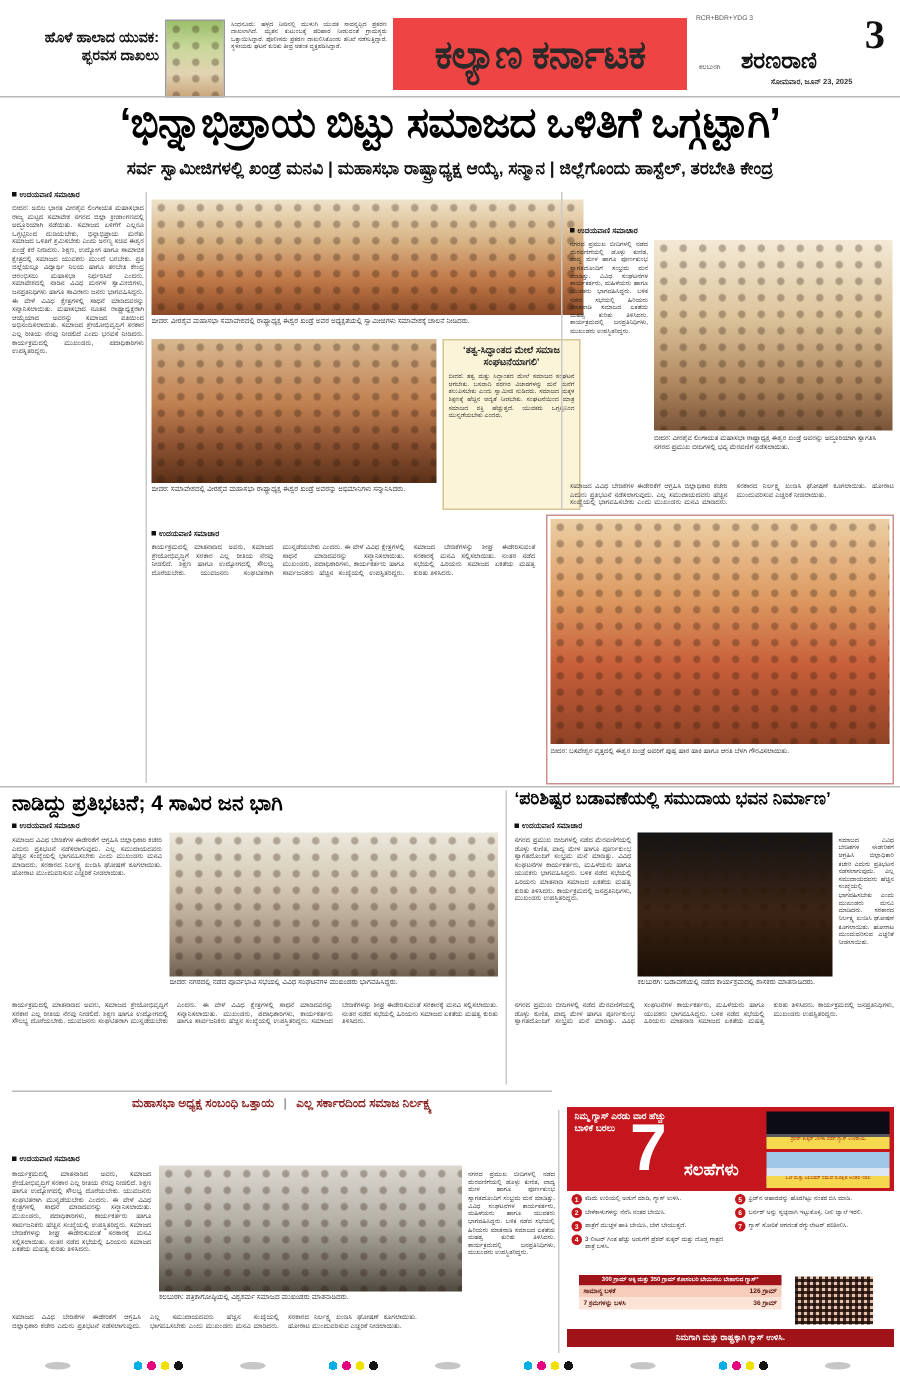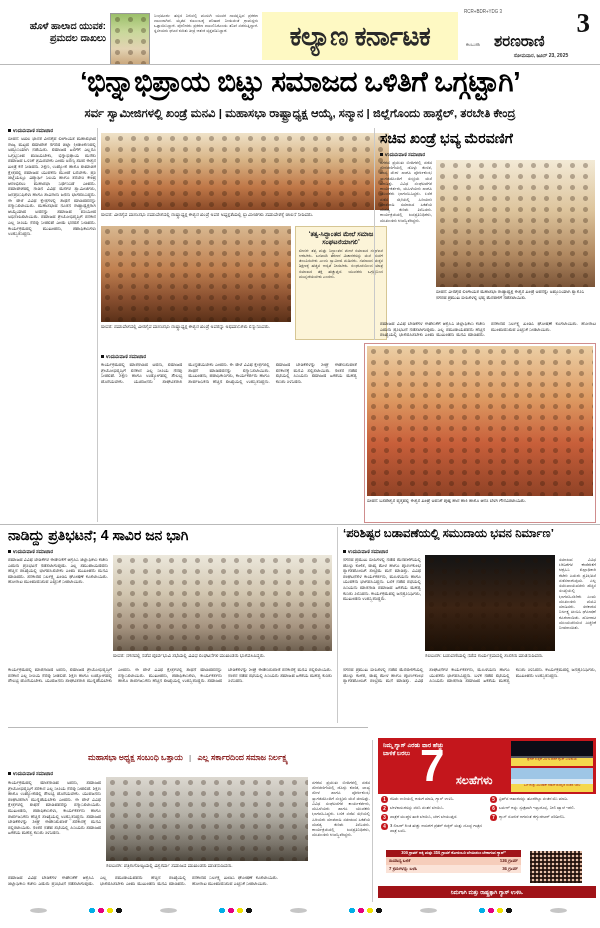--- a/index.html
+++ b/index.html
@@ -20,21 +20,21 @@
   .cols4{column-count:4;column-gap:6px;}
   .hl{font-weight:bold;color:#000;}
   .ph-portrait{background:linear-gradient(180deg,#9bbf6a 0%,#c8d89a 35%,#e3d3b3 70%,#caa87e 100%);}
   .ph-crowd1{background:linear-gradient(180deg,#efe2c8 0%,#d8b486 35%,#c07848 70%,#8a4a28 100%);}
   .ph-crowd2{background:linear-gradient(180deg,#d8b890 0%,#c08050 45%,#8a5030 75%,#5a3018 100%);}
   .ph-khandre{background:linear-gradient(180deg,#f3ead6 0%,#ddc49c 40%,#b08860 75%,#7a5438 100%);}
   .ph-flowers{background:linear-gradient(180deg,#eccfa5 0%,#dd9a62 35%,#c85f3a 65%,#8f4226 100%);}
   .ph-dais{background:linear-gradient(180deg,#ece8dc 0%,#d2c6b0 40%,#a69480 75%,#6e6050 100%);}
   .ph-stage{background:linear-gradient(180deg,#141414 0%,#3c2414 55%,#1a0f06 100%);}
   .ph-press{background:linear-gradient(180deg,#dcd8d0 0%,#b4b0a6 45%,#7a746a 80%,#4e483e 100%);}
-  .masthead-box{background:#fef9c3;display:flex;align-items:center;justify-content:center;}
+  .masthead-box{background:#ef4444;display:flex;align-items:center;justify-content:center;}
   .quote-box{background:#fcf4d8;border:1px solid #d6c694;box-sizing:border-box;padding:3px;}
   .flower-box{border:1px solid #cf8d8d;box-sizing:border-box;background:#fff;padding:2px;}
   .ad{background:#c4161c;box-sizing:border-box;}
   .tip{display:flex;align-items:flex-start;margin-bottom:2px;}
   .tip-num{flex:0 0 7px;height:7px;border-radius:50%;background:#c4161c;color:#fff;
     font-size:4.5px;font-weight:bold;text-align:center;line-height:7px;margin-right:2px;}
   .tip-txt{font-size:4.2px;line-height:1.2;color:#222;text-align:left;}
   .greg{position:absolute;width:17px;height:5px;background:#c6c6c6;border-radius:50%;}
   .cmyk{position:absolute;width:35px;height:7px;background:
     radial-gradient(circle at 4px 3.5px,#00aee6 0 3px,transparent 3px),
@@ -44,21 +44,21 @@
   .qr{background:
     repeating-linear-gradient(0deg,rgba(30,12,6,.85) 0 2px,transparent 2px 4px),
     repeating-linear-gradient(90deg,rgba(30,12,6,.85) 0 2px,#e9c0a8 2px 4px);}
   .ylabel{background:#f5d84e;color:#a01318;font-size:3.4px;line-height:1.1;text-align:center;overflow:hidden;}
 </style>
 </head>
 <body>
 
 <div id="page">
 
-  <div class="abs" style="left:28px;top:20px;width:78px;height:42px;text-align:right;font-weight:bold;font-size:9.5px;line-height:1.3;color:#111;">ಹೊಳೆ ಹಾಲಾದ ಯುವಕ: ಪ್ರಮದಲ ದಾಖಲು</div>
+  <div class="abs" style="left:28px;top:20px;width:78px;height:42px;text-align:right;font-weight:bold;font-size:9.5px;line-height:1.3;color:#111;">ಹೊಳೆ ಹಾಲಾದ ಯುವಕ: ಪ್ಭರವಸ ದಾಖಲು</div>
   <div class="photo ph-portrait" style="left:110px;top:13px;width:38px;height:50px;border:1px solid #999;"></div>
   <div class="abs body-txt" style="left:154px;top:13px;width:104px;height:50px;font-size:4.2px;">ಸಿಂಧನೂರು: ಹಳ್ಳದ ನೀರಿನಲ್ಲಿ ಮುಳುಗಿ ಯುವಕ ಸಾವನ್ನಪ್ಪಿದ ಪ್ರಕರಣ ದಾಖಲಾಗಿದೆ. ಮೃತನ ಕುಟುಂಬಕ್ಕೆ ಪರಿಹಾರ ನೀಡುವಂತೆ ಗ್ರಾಮಸ್ಥರು ಒತ್ತಾಯಿಸಿದ್ದಾರೆ. ಪೊಲೀಸರು ಪ್ರಕರಣ ದಾಖಲಿಸಿಕೊಂಡು ತನಿಖೆ ನಡೆಸುತ್ತಿದ್ದಾರೆ. ಸ್ಥಳೀಯರು ಘಟನೆ ಕುರಿತು ತೀವ್ರ ಆತಂಕ ವ್ಯಕ್ತಪಡಿಸಿದ್ದಾರೆ.</div>
 
   <div class="abs masthead-box" style="left:262px;top:12px;width:196px;height:48px;">
     <span style="font-size:26px;font-weight:bold;color:#2a2a2a;letter-spacing:-.5px;white-space:nowrap;">ಕಲ್ಯಾಣ ಕರ್ನಾಟಕ</span>
   </div>
 
   <div class="abs" style="left:464px;top:9px;width:90px;font-size:4.5px;color:#555;">RCR+BDR+YDG 3</div>
   <div class="abs" style="left:540px;top:10px;width:50px;text-align:right;font-family:'Liberation Serif',serif;font-size:27px;font-weight:bold;color:#111;line-height:1;">3</div>
   <div class="abs" style="left:466px;top:42px;width:28px;font-size:4.5px;color:#333;">ಕಲಬುರಗಿ</div>
@@ -85,21 +85,20 @@
     <div style="font-size:6.4px;font-weight:bold;color:#222;text-align:center;line-height:1.25;margin-bottom:2px;">‘ತತ್ವ-ಸಿದ್ಧಾಂತದ ಮೇಲೆ ಸಮಾಜ ಸಂಘಟನೆಯಾಗಲಿ’</div>
     <div class="body-txt" style="font-size:4.2px;height:86px;">ಬೀದರ: ತತ್ವ ಮತ್ತು ಸಿದ್ಧಾಂತದ ಮೇಲೆ ಸಮಾಜದ ಸಂಘಟನೆ ಆಗಬೇಕು. ಬಸವಾದಿ ಶರಣರ ವಿಚಾರಗಳನ್ನು ಮನೆ ಮನೆಗೆ ತಲುಪಿಸಬೇಕು ಎಂದು ಸ್ವಾಮೀಜಿ ನುಡಿದರು. ಸಮಾಜದ ಮಕ್ಕಳ ಶಿಕ್ಷಣಕ್ಕೆ ಹೆಚ್ಚಿನ ಆದ್ಯತೆ ನೀಡಬೇಕು. ಸಂಘಟನೆಯಿಂದ ಮಾತ್ರ ಸಮಾಜದ ಶಕ್ತಿ ಹೆಚ್ಚುತ್ತದೆ. ಯುವಕರು ಒಗ್ಗಟ್ಟಿನಿಂದ ಮುನ್ನಡೆಯಬೇಕು ಎಂದರು.</div>
   </div>
 
   <div class="abs byline" style="left:101px;top:353px;">
     <span class="sq"></span><span>ಉದಯವಾಣಿ ಸಮಾಚಾರ</span>
   </div>
   <div class="abs body-txt cols3" style="left:101px;top:362px;width:256px;height:160px;">ಕಾರ್ಯಕ್ರಮದಲ್ಲಿ ಮಾತನಾಡಿದ ಅವರು, ಸಮಾಜದ ಶ್ರೇಯೋಭಿವೃದ್ಧಿಗೆ ಸರಕಾರ ಎಲ್ಲ ರೀತಿಯ ನೆರವು ನೀಡಲಿದೆ. ಶಿಕ್ಷಣ ಹಾಗೂ ಉದ್ಯೋಗದಲ್ಲಿ ಸೌಲಭ್ಯ ದೊರೆಯಬೇಕು. ಯುವಜನರು ಸಂಘಟಿತರಾಗಿ ಮುನ್ನಡೆಯಬೇಕು ಎಂದರು. ಈ ವೇಳೆ ವಿವಿಧ ಕ್ಷೇತ್ರಗಳಲ್ಲಿ ಸಾಧನೆ ಮಾಡಿದವರನ್ನು ಸನ್ಮಾನಿಸಲಾಯಿತು. ಮುಖಂಡರು, ಪದಾಧಿಕಾರಿಗಳು, ಕಾರ್ಯಕರ್ತರು ಹಾಗೂ ಸಾರ್ವಜನಿಕರು ಹೆಚ್ಚಿನ ಸಂಖ್ಯೆಯಲ್ಲಿ ಉಪಸ್ಥಿತರಿದ್ದರು. ಸಮಾಜದ ಬೇಡಿಕೆಗಳನ್ನು ಶೀಘ್ರ ಈಡೇರಿಸುವಂತೆ ಸರಕಾರಕ್ಕೆ ಮನವಿ ಸಲ್ಲಿಸಲಾಯಿತು. ನಂತರ ನಡೆದ ಸಭೆಯಲ್ಲಿ ಹಿರಿಯರು ಸಮಾಜದ ಏಕತೆಯ ಮಹತ್ವ ಕುರಿತು ತಿಳಿಸಿದರು.</div>
 
   <div class="vline" style="left:374px;top:128px;height:212px;"></div>
-  <div class="abs hl" style="left:380px;top:130px;width:216px;font-size:14px;white-space:nowrap;">ಸಚಿವ ಖಂಡ್ರೆ ಭವ್ಯ ಮೆರವಣಿಗೆ</div>
   <div class="abs byline" style="left:380px;top:151px;">
     <span class="sq"></span><span>ಉದಯವಾಣಿ ಸಮಾಚಾರ</span>
   </div>
   <div class="abs body-txt" style="left:380px;top:160px;width:52px;height:130px;font-size:4.3px;">ನಗರದ ಪ್ರಮುಖ ಬೀದಿಗಳಲ್ಲಿ ನಡೆದ ಮೆರವಣಿಗೆಯಲ್ಲಿ ಡೊಳ್ಳು ಕುಣಿತ, ವಾದ್ಯ ಮೇಳ ಹಾಗೂ ಪೂರ್ಣಕುಂಭ ಸ್ವಾಗತದೊಂದಿಗೆ ಸಂಭ್ರಮ ಮನೆ ಮಾಡಿತ್ತು. ವಿವಿಧ ಸಂಘಟನೆಗಳ ಕಾರ್ಯಕರ್ತರು, ಮಹಿಳೆಯರು ಹಾಗೂ ಯುವಕರು ಭಾಗವಹಿಸಿದ್ದರು. ಬಳಿಕ ನಡೆದ ಸಭೆಯಲ್ಲಿ ಹಿರಿಯರು ಮಾತನಾಡಿ ಸಮಾಜದ ಏಕತೆಯ ಮಹತ್ವ ಕುರಿತು ತಿಳಿಸಿದರು. ಕಾರ್ಯಕ್ರಮದಲ್ಲಿ ಜನಪ್ರತಿನಿಧಿಗಳು, ಮುಖಂಡರು ಉಪಸ್ಥಿತರಿದ್ದರು.</div>
   <div class="photo ph-khandre" style="left:436px;top:160px;width:159px;height:127px;"></div>
   <div class="abs caption" style="left:436px;top:289px;width:159px;height:30px;font-size:4.6px;">ಬೀದರ: ವೀರಶೈವ ಲಿಂಗಾಯತ ಮಹಾಸಭಾ ರಾಷ್ಟ್ರಾಧ್ಯಕ್ಷ ಈಶ್ವರ ಖಂಡ್ರೆ ಅವರನ್ನು ಅದ್ಧೂರಿಯಾಗಿ ಸ್ವಾಗತಿಸಿ ನಗರದ ಪ್ರಮುಖ ಬೀದಿಗಳಲ್ಲಿ ಭವ್ಯ ಮೆರವಣಿಗೆ ನಡೆಸಲಾಯಿತು.</div>
   <div class="abs body-txt cols2" style="left:380px;top:321px;width:216px;height:19px;">ಸಮಾಜದ ವಿವಿಧ ಬೇಡಿಕೆಗಳ ಈಡೇರಿಕೆಗೆ ಆಗ್ರಹಿಸಿ ಜಿಲ್ಲಾಧಿಕಾರಿ ಕಚೇರಿ ಎದುರು ಪ್ರತಿಭಟನೆ ನಡೆಸಲಾಗುವುದು. ಎಲ್ಲ ಸಮುದಾಯದವರು ಹೆಚ್ಚಿನ ಸಂಖ್ಯೆಯಲ್ಲಿ ಭಾಗವಹಿಸಬೇಕು ಎಂದು ಮುಖಂಡರು ಮನವಿ ಮಾಡಿದರು. ಸರಕಾರದ ನಿರ್ಲಕ್ಷ್ಯ ಖಂಡಿಸಿ ಘೋಷಣೆ ಕೂಗಲಾಯಿತು. ಹೋರಾಟ ಮುಂದುವರಿಸುವ ಎಚ್ಚರಿಕೆ ನೀಡಲಾಯಿತು.</div>
 
   <div class="abs flower-box" style="left:364px;top:343px;width:232px;height:180px;">
     <div class="photo ph-flowers" style="position:relative;width:100%;height:150px;"></div>
@@ -123,21 +122,21 @@
   <div class="abs byline" style="left:343px;top:548px;">
     <span class="sq"></span><span>ಉದಯವಾಣಿ ಸಮಾಚಾರ</span>
   </div>
   <div class="abs body-txt" style="left:343px;top:557px;width:78px;height:94px;">ನಗರದ ಪ್ರಮುಖ ಬೀದಿಗಳಲ್ಲಿ ನಡೆದ ಮೆರವಣಿಗೆಯಲ್ಲಿ ಡೊಳ್ಳು ಕುಣಿತ, ವಾದ್ಯ ಮೇಳ ಹಾಗೂ ಪೂರ್ಣಕುಂಭ ಸ್ವಾಗತದೊಂದಿಗೆ ಸಂಭ್ರಮ ಮನೆ ಮಾಡಿತ್ತು. ವಿವಿಧ ಸಂಘಟನೆಗಳ ಕಾರ್ಯಕರ್ತರು, ಮಹಿಳೆಯರು ಹಾಗೂ ಯುವಕರು ಭಾಗವಹಿಸಿದ್ದರು. ಬಳಿಕ ನಡೆದ ಸಭೆಯಲ್ಲಿ ಹಿರಿಯರು ಮಾತನಾಡಿ ಸಮಾಜದ ಏಕತೆಯ ಮಹತ್ವ ಕುರಿತು ತಿಳಿಸಿದರು. ಕಾರ್ಯಕ್ರಮದಲ್ಲಿ ಜನಪ್ರತಿನಿಧಿಗಳು, ಮುಖಂಡರು ಉಪಸ್ಥಿತರಿದ್ದರು.</div>
   <div class="photo ph-stage" style="left:425px;top:555px;width:130px;height:96px;"></div>
   <div class="abs body-txt" style="left:559px;top:557px;width:37px;height:94px;font-size:4.3px;">ಸಮಾಜದ ವಿವಿಧ ಬೇಡಿಕೆಗಳ ಈಡೇರಿಕೆಗೆ ಆಗ್ರಹಿಸಿ ಜಿಲ್ಲಾಧಿಕಾರಿ ಕಚೇರಿ ಎದುರು ಪ್ರತಿಭಟನೆ ನಡೆಸಲಾಗುವುದು. ಎಲ್ಲ ಸಮುದಾಯದವರು ಹೆಚ್ಚಿನ ಸಂಖ್ಯೆಯಲ್ಲಿ ಭಾಗವಹಿಸಬೇಕು ಎಂದು ಮುಖಂಡರು ಮನವಿ ಮಾಡಿದರು. ಸರಕಾರದ ನಿರ್ಲಕ್ಷ್ಯ ಖಂಡಿಸಿ ಘೋಷಣೆ ಕೂಗಲಾಯಿತು. ಹೋರಾಟ ಮುಂದುವರಿಸುವ ಎಚ್ಚರಿಕೆ ನೀಡಲಾಯಿತು.</div>
   <div class="abs caption" style="left:425px;top:653px;width:130px;height:11px;">ಕಲಬುರಗಿ: ಬಡಾವಣೆಯಲ್ಲಿ ನಡೆದ ಕಾರ್ಯಕ್ರಮದಲ್ಲಿ ಶಾಸಕರು ಮಾತನಾಡಿದರು.</div>
   <div class="abs body-txt cols3" style="left:343px;top:667px;width:253px;height:56px;">ನಗರದ ಪ್ರಮುಖ ಬೀದಿಗಳಲ್ಲಿ ನಡೆದ ಮೆರವಣಿಗೆಯಲ್ಲಿ ಡೊಳ್ಳು ಕುಣಿತ, ವಾದ್ಯ ಮೇಳ ಹಾಗೂ ಪೂರ್ಣಕುಂಭ ಸ್ವಾಗತದೊಂದಿಗೆ ಸಂಭ್ರಮ ಮನೆ ಮಾಡಿತ್ತು. ವಿವಿಧ ಸಂಘಟನೆಗಳ ಕಾರ್ಯಕರ್ತರು, ಮಹಿಳೆಯರು ಹಾಗೂ ಯುವಕರು ಭಾಗವಹಿಸಿದ್ದರು. ಬಳಿಕ ನಡೆದ ಸಭೆಯಲ್ಲಿ ಹಿರಿಯರು ಮಾತನಾಡಿ ಸಮಾಜದ ಏಕತೆಯ ಮಹತ್ವ ಕುರಿತು ತಿಳಿಸಿದರು. ಕಾರ್ಯಕ್ರಮದಲ್ಲಿ ಜನಪ್ರತಿನಿಧಿಗಳು, ಮುಖಂಡರು ಉಪಸ್ಥಿತರಿದ್ದರು.</div>
 
   <div class="hline" style="left:8px;top:727px;width:360px;"></div>
-  <div class="abs" style="left:8px;top:731px;width:360px;text-align:center;font-size:8px;font-weight:bold;color:#8a1f1f;white-space:nowrap;margin-top:22px;">
+  <div class="abs" style="left:8px;top:731px;width:360px;text-align:center;font-size:8px;font-weight:bold;color:#8a1f1f;white-space:nowrap;">
     <span>ಮಹಾಸಭಾ ಅಧ್ಯಕ್ಷ ಸಂಬಂಧಿ ಒತ್ತಾಯ</span>
     <span style="color:#999;padding:0 4px;">|</span>
     <span>ಎಲ್ಲ ಸರ್ಕಾರದಿಂದ ಸಮಾಜ ನಿರ್ಲಕ್ಷ್ಯ</span>
   </div>
 
   <div class="abs byline" style="left:8px;top:770px;">
     <span class="sq"></span><span>ಉದಯವಾಣಿ ಸಮಾಚಾರ</span>
   </div>
   <div class="abs body-txt" style="left:8px;top:780px;width:93px;height:82px;">ಕಾರ್ಯಕ್ರಮದಲ್ಲಿ ಮಾತನಾಡಿದ ಅವರು, ಸಮಾಜದ ಶ್ರೇಯೋಭಿವೃದ್ಧಿಗೆ ಸರಕಾರ ಎಲ್ಲ ರೀತಿಯ ನೆರವು ನೀಡಲಿದೆ. ಶಿಕ್ಷಣ ಹಾಗೂ ಉದ್ಯೋಗದಲ್ಲಿ ಸೌಲಭ್ಯ ದೊರೆಯಬೇಕು. ಯುವಜನರು ಸಂಘಟಿತರಾಗಿ ಮುನ್ನಡೆಯಬೇಕು ಎಂದರು. ಈ ವೇಳೆ ವಿವಿಧ ಕ್ಷೇತ್ರಗಳಲ್ಲಿ ಸಾಧನೆ ಮಾಡಿದವರನ್ನು ಸನ್ಮಾನಿಸಲಾಯಿತು. ಮುಖಂಡರು, ಪದಾಧಿಕಾರಿಗಳು, ಕಾರ್ಯಕರ್ತರು ಹಾಗೂ ಸಾರ್ವಜನಿಕರು ಹೆಚ್ಚಿನ ಸಂಖ್ಯೆಯಲ್ಲಿ ಉಪಸ್ಥಿತರಿದ್ದರು. ಸಮಾಜದ ಬೇಡಿಕೆಗಳನ್ನು ಶೀಘ್ರ ಈಡೇರಿಸುವಂತೆ ಸರಕಾರಕ್ಕೆ ಮನವಿ ಸಲ್ಲಿಸಲಾಯಿತು. ನಂತರ ನಡೆದ ಸಭೆಯಲ್ಲಿ ಹಿರಿಯರು ಸಮಾಜದ ಏಕತೆಯ ಮಹತ್ವ ಕುರಿತು ತಿಳಿಸಿದರು.</div>
   <div class="photo ph-press" style="left:106px;top:777px;width:202px;height:84px;"></div>

